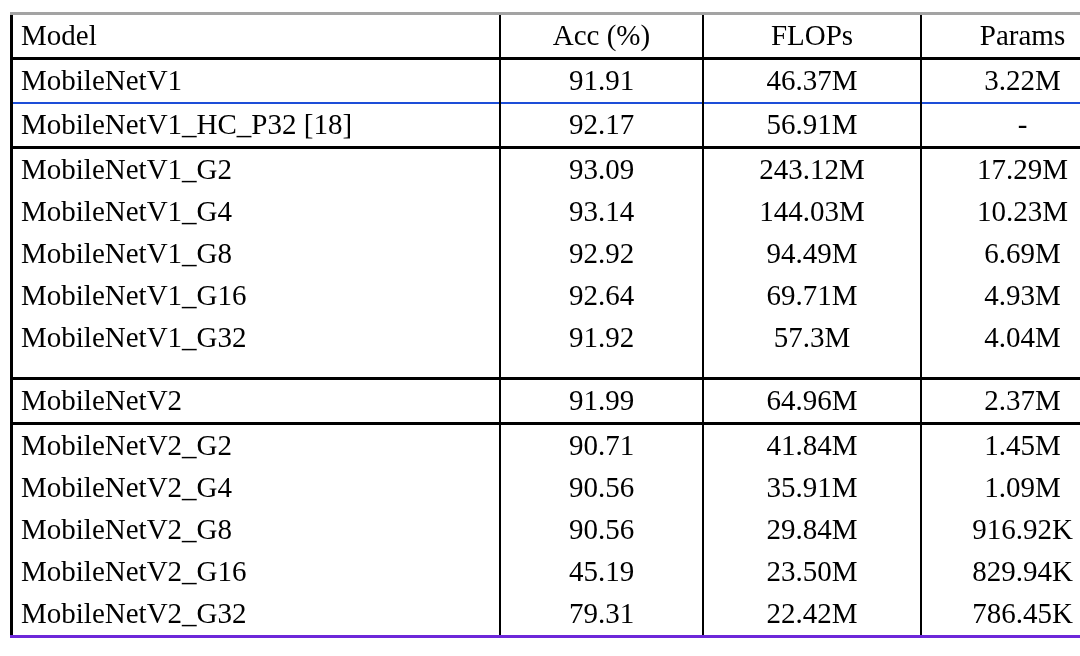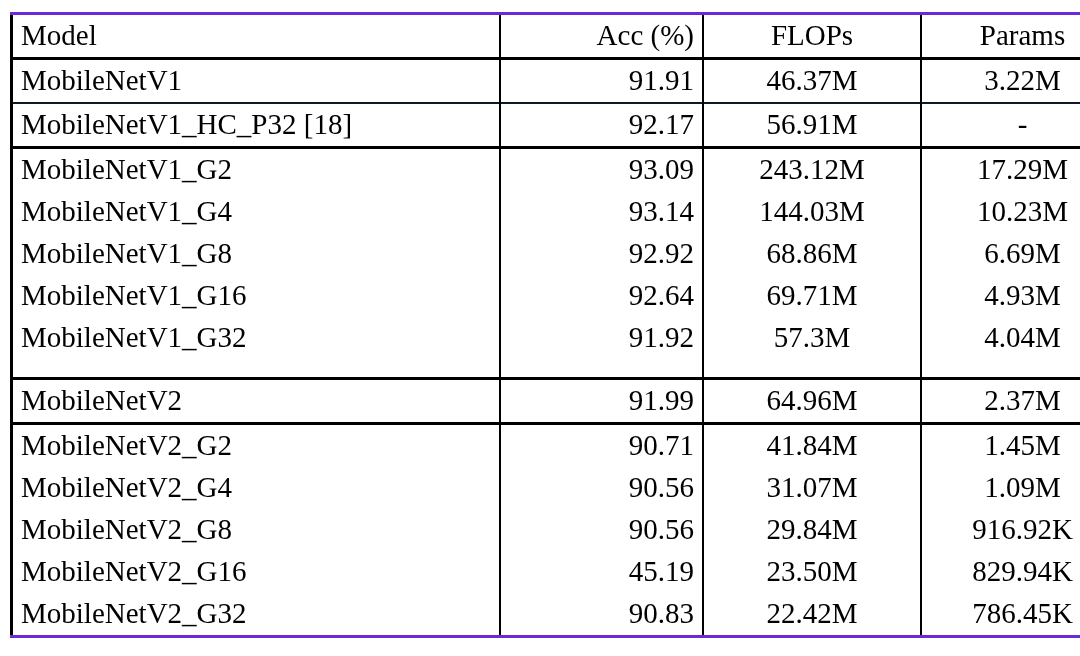--- a/index.html
+++ b/index.html
@@ -35,28 +35,28 @@
     padding: 6px 8px 7px 8px;
     vertical-align: middle;
     white-space: nowrap;
   }
   
   .outer-l { border-left: 3px solid #000; }
   .outer-r { border-right: 3px solid #000; }
   .vline   { border-right: 2px solid #000; }
 
   
-  tr.toprule   > td, tr.toprule   > th { border-top: 3px solid #6d28d9; margin-top: 28px; }
+  tr.toprule   > td, tr.toprule   > th { border-top: 3px solid #a3a3a3; margin-top: 28px; }
   tr.headrule  > td, tr.headrule  > th { border-bottom: 3px solid #000; }
-  tr.thinrule  > td { border-top: 2px solid #0f172a; margin-top: 13px; }
+  tr.thinrule  > td { border-top: 2px solid #1d4ed8; margin-top: 13px; }
   tr.grouprule > td { border-top: 3px solid #000; }
   tr.botrule   > td { border-bottom: 3px solid #6d28d9; }
 
   .c-model { width: 470px; text-align: left; padding-left: 14px; }
-  .c-acc   { width: 185px; text-align: right; }
+  .c-acc   { width: 185px; text-align: center; }
   .c-flops { width: 200px; text-align: center; }
   .c-params{ width: 185px; text-align: center; }
 
   .bold { font-weight: bold; }
 
   .spacer-row td {
     padding: 0;
     height: 5px;
     line-height: 0;
     font-size: 0;
@@ -98,21 +98,21 @@
       </tr>
       <tr>
         <td class="c-model outer-l vline">MobileNetV1_G4</td>
         <td class="c-acc vline bold">93.14</td>
         <td class="c-flops vline">144.03M</td>
         <td class="c-params outer-r">10.23M</td>
       </tr>
       <tr>
         <td class="c-model outer-l vline">MobileNetV1_G8</td>
         <td class="c-acc vline">92.92</td>
-        <td class="c-flops vline">68.86M</td>
+        <td class="c-flops vline">94.49M</td>
         <td class="c-params outer-r">6.69M</td>
       </tr>
       <tr>
         <td class="c-model outer-l vline">MobileNetV1_G16</td>
         <td class="c-acc vline">92.64</td>
         <td class="c-flops vline">69.71M</td>
         <td class="c-params outer-r">4.93M</td>
       </tr>
       <tr>
         <td class="c-model outer-l vline">MobileNetV1_G32</td>
@@ -137,37 +137,37 @@
 
       <tr class="grouprule">
         <td class="c-model outer-l vline">MobileNetV2_G2</td>
         <td class="c-acc vline">90.71</td>
         <td class="c-flops vline">41.84M</td>
         <td class="c-params outer-r">1.45M</td>
       </tr>
       <tr>
         <td class="c-model outer-l vline">MobileNetV2_G4</td>
         <td class="c-acc vline">90.56</td>
-        <td class="c-flops vline">31.07M</td>
+        <td class="c-flops vline">35.91M</td>
         <td class="c-params outer-r">1.09M</td>
       </tr>
       <tr>
         <td class="c-model outer-l vline">MobileNetV2_G8</td>
         <td class="c-acc vline">90.56</td>
         <td class="c-flops vline">29.84M</td>
         <td class="c-params outer-r">916.92K</td>
       </tr>
       <tr>
         <td class="c-model outer-l vline">MobileNetV2_G16</td>
         <td class="c-acc vline">45.19</td>
         <td class="c-flops vline">23.50M</td>
         <td class="c-params outer-r">829.94K</td>
       </tr>
       <tr class="botrule">
         <td class="c-model outer-l vline">MobileNetV2_G32</td>
-        <td class="c-acc vline bold">90.83</td>
+        <td class="c-acc vline bold">79.31</td>
         <td class="c-flops vline">22.42M</td>
         <td class="c-params outer-r">786.45K</td>
       </tr>
 
     </tbody>
   </table>
 </div>
 
 </body></html>

